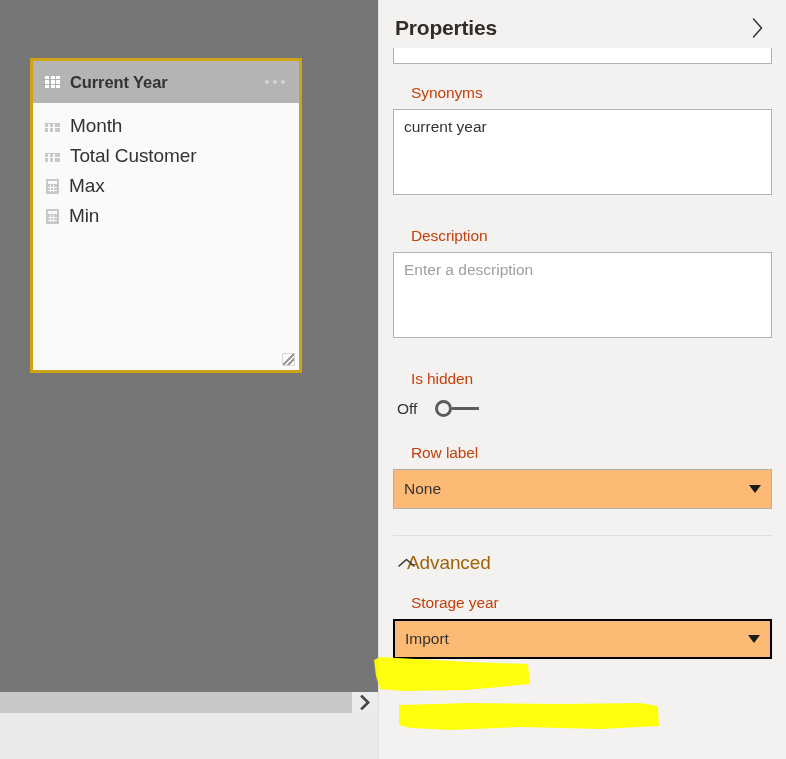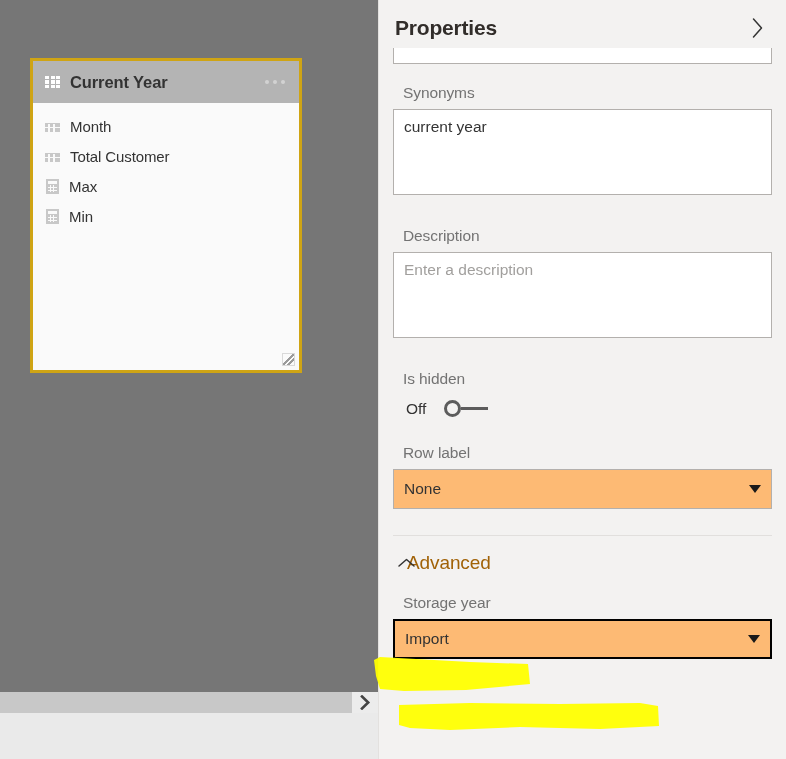--- a/index.html
+++ b/index.html
@@ -79,21 +79,21 @@
     padding-top: 8px;
   }
   .field-row {
     display: flex;
     align-items: center;
     height: 30px;
     padding-left: 12px;
     cursor: pointer;
   }
   .field-row .flabel {
-    font-size: 15px;
+    font-size: 19px;
     color: #333333;
     margin-left: 10px;
     letter-spacing: -0.1px;
   }
 
   
   .column-icon {
     width: 15px; height: 14px;
     background: #c8c8c8;
     position: relative;
@@ -227,22 +227,22 @@
     width: 26px; height: 26px;
     display: flex; align-items: center; justify-content: center;
     cursor: pointer;
   }
 
   .pane-body { padding: 0 14px; }
 
   .field-group { margin-bottom: 0; }
   .field-label {
     font-size: 15.5px;
-    color: #737373;
-    margin: 0 0 7px 10px;
+    color: #c2410c;
+    margin: 0 0 7px 18px;
     letter-spacing: -0.1px;
   }
 
   .text-input {
     width: 100%;
     background: #ffffff;
     border: 1px solid #b3b0ad;
     box-sizing: border-box;
     font-family: "Liberation Sans", sans-serif;
     font-size: 15.5px;
@@ -275,21 +275,21 @@
 
   .spacer-24 { height: 24px; }
   .spacer-28 { height: 28px; }
   .spacer-20 { height: 20px; }
 
   
   .toggle-row {
     display: flex;
     align-items: center;
     margin-top: 10px;
-    margin-left: 13px;
+    margin-left: 4px;
   }
   .toggle-state-label {
     font-size: 15.5px;
     color: #333333;
     width: 38px;
   }
   .toggle-switch {
     position: relative;
     width: 48px;
     height: 22px;

